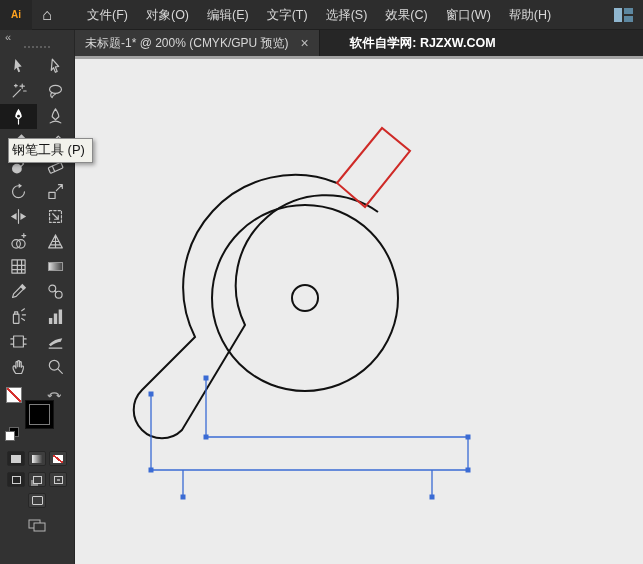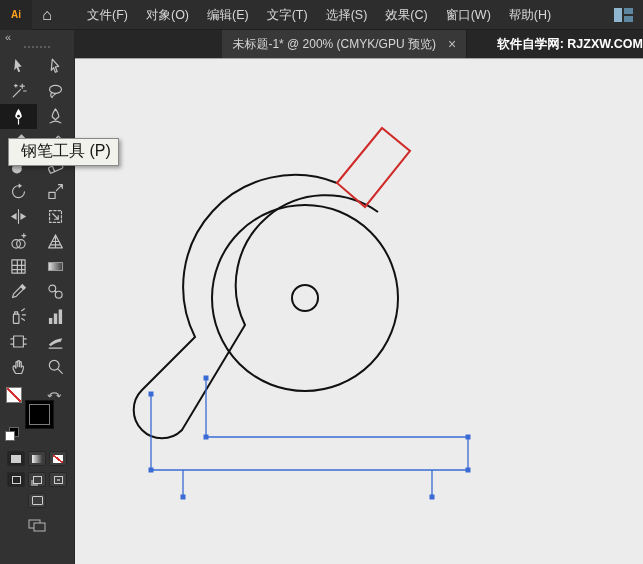--- a/index.html
+++ b/index.html
@@ -17,22 +17,22 @@
   .logo{width:32px;height:30px;display:flex;align-items:center;justify-content:center;
     background:#262626;color:#ffa21f;font-weight:bold;font-size:10px;}
   .home{width:30px;height:30px;display:flex;align-items:center;justify-content:center;
     font-size:16px;color:#e0e0e0;}
   .menu-items{display:flex;margin-left:16px;}
   .menu-item{padding:0 9px;line-height:30px;white-space:nowrap;cursor:default;}
   .ws{margin-left:auto;margin-right:10px;display:flex;align-items:center;}
   
   .tabbar{
     position:absolute;top:30px;left:75px;width:568px;height:29px;
-    background:#262626;border-bottom:1px solid #a3a3a3;display:flex;align-items:stretch;
-    box-sizing:border-box;color:#cfcfcf;font-size:12px;justify-content:flex-end;
+    background:#262626;border-bottom:3px solid #a3a3a3;display:flex;align-items:stretch;
+    box-sizing:border-box;color:#cfcfcf;font-size:12px;
   }
   .tab{background:#383838;display:flex;align-items:center;padding:0 10px;
     border-right:1px solid #1c1c1c;white-space:nowrap;}
   .tab-title{color:#d6d6d6;}
   .tab-close{margin-left:12px;color:#bdbdbd;font-size:14px;line-height:1;cursor:default;}
   .site-label{display:flex;align-items:center;padding-left:30px;color:#ffffff;
     font-weight:bold;font-size:12.5px;white-space:nowrap;}
   
   .toolbar{
     position:absolute;top:30px;left:0;width:75px;height:534px;
@@ -77,21 +77,21 @@
   .dm.behind{box-shadow:-3px 3px 0 -1px #8a8a8a;}
   .dm.inside{box-shadow:inset 0 0 0 2px #3d3d3d,inset 0 0 0 3px #9a9a9a;}
   .sq-screen{width:11px;height:9px;border:1px solid #cfcfcf;border-radius:1px;box-sizing:border-box;}
   .panelish{margin-top:10px;}
   
   .canvas{position:absolute;top:59px;left:75px;width:568px;height:505px;background:#ececec;}
   
   .tooltip{
     position:absolute;left:8px;top:138px;z-index:20;
     background:#f2f2ec;color:#151515;border:1px solid #8b8b8b;
-    padding:2px 7px 3px 12px;font-size:16px;white-space:nowrap;
+    padding:2px 7px 3px 3px;font-size:13px;white-space:nowrap;
     box-shadow:2px 2px 4px rgba(0,0,0,.35);
   }
 </style>
 </head>
 <body>
 
 <div class="menubar">
   <div class="logo">Ai</div>
   <div class="home">⌂</div>
   <div class="menu-items">

